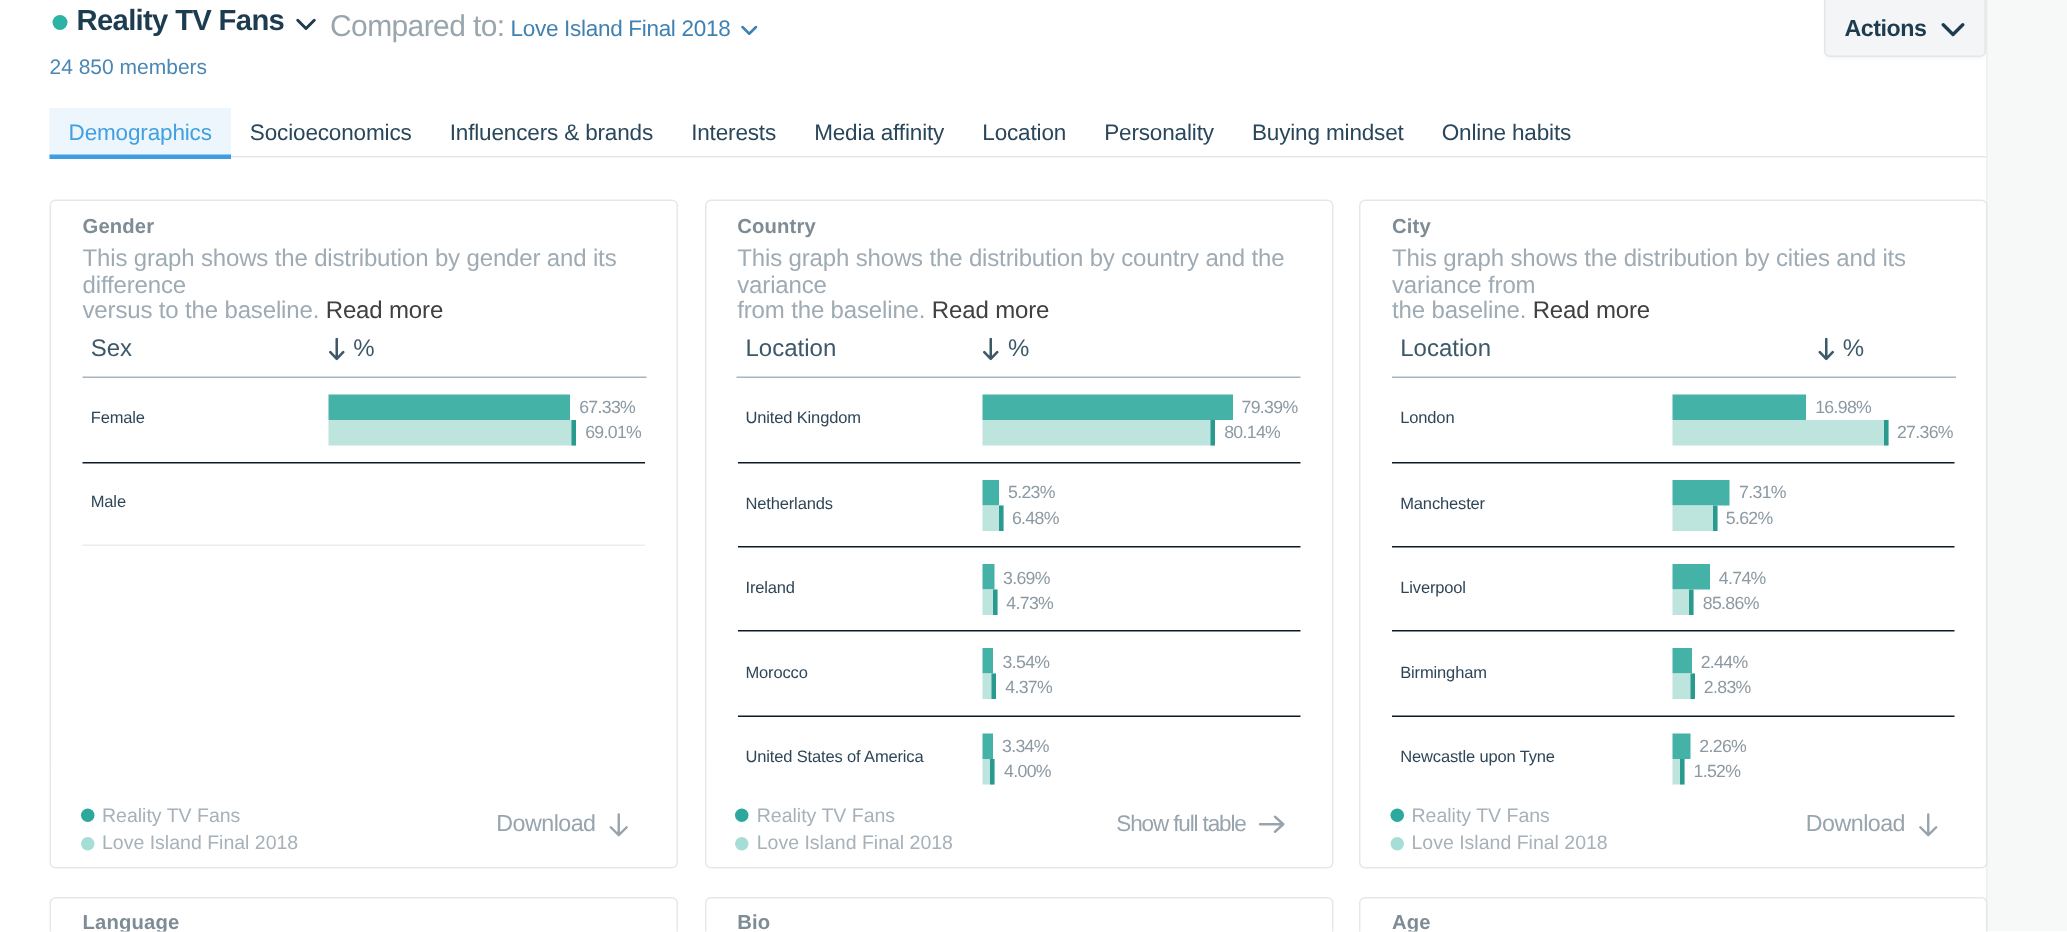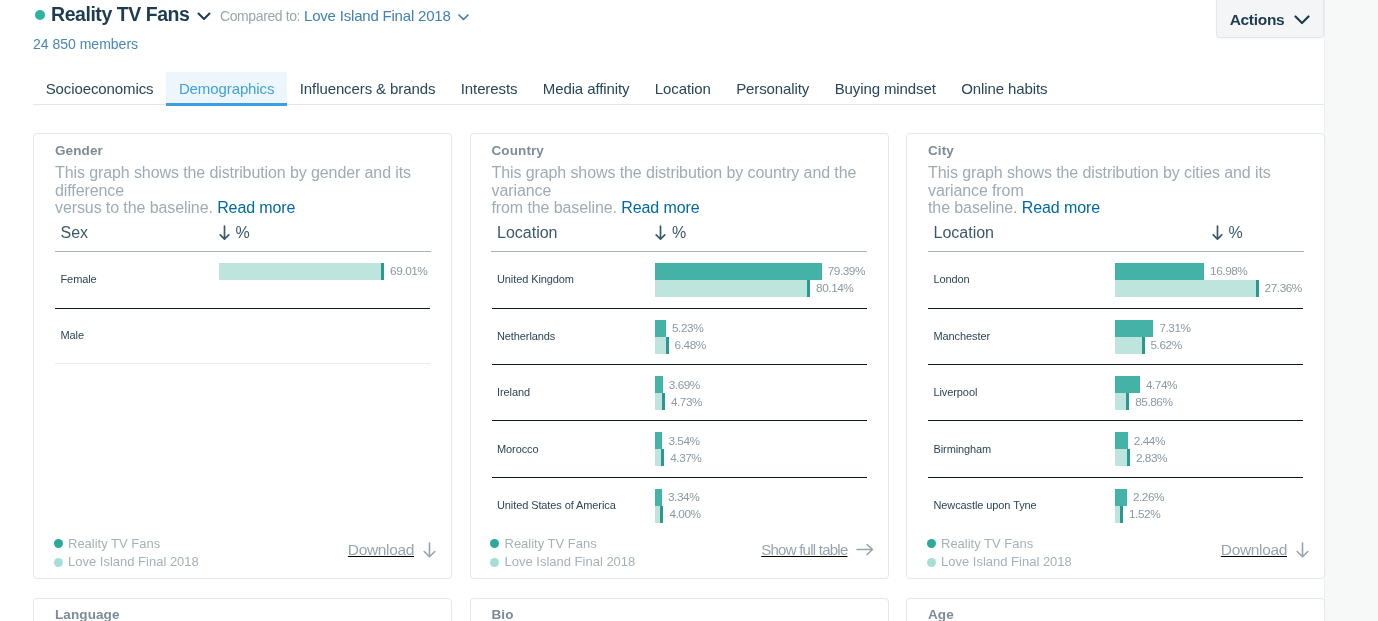--- a/index.html
+++ b/index.html
@@ -12,21 +12,21 @@
   .right-strip { position:absolute; left:1324px; top:0; width:54px; height:621px;
     background:#f7f9f9; border-left:1px solid #edf0f0; }
 
   
   .audience-dot { position:absolute; left:35px; top:10px; width:10px; height:10px;
     border-radius:50%; }
   .audience-block { position:absolute; left:51px; top:3px; display:flex; align-items:center; gap:8px; }
   .audience-name { font-size:19.5px; font-weight:600; color:#1e3c50; letter-spacing:-0.45px; }
   .name-chevron { margin-top:3px; }
   .compared-block { position:absolute; left:220px; top:7px; display:flex; align-items:baseline; }
-  .compared-label { font-size:14px; color:#9aa6ae; letter-spacing:-0.4px; }
+  .compared-label { font-size:20px; color:#9aa6ae; letter-spacing:-0.4px; }
   .compared-value { margin-left:4px; font-size:15px; color:#4181b2; letter-spacing:-0.2px; cursor:pointer; }
   .compared-chevron { display:inline-block; margin-left:7px; }
   .members { position:absolute; left:33px; top:36px; font-size:14px; color:#4a87b5; }
   .actions-button { position:absolute; left:1216px; top:-8px; width:108px; height:46px;
     background:#f3f5f6; border:1px solid #e3e6e8; border-radius:4px;
     box-shadow:0 1px 2px rgba(0,0,0,0.04);
     display:flex; align-items:center; justify-content:center; gap:10px;
     padding-top:10px; cursor:pointer; }
   .actions-label { font-size:15.5px; font-weight:600; color:#1e3c50; letter-spacing:-0.3px; }
 
@@ -43,21 +43,21 @@
   
   .cards-row { position:absolute; left:33px; top:133px; display:flex; gap:17.5px; }
   .cards-row.second { top:597.7px; }
   .card { position:relative; width:419px; height:446px; background:#fff;
     border:1px solid #e4e8ea; border-radius:4px; }
   .card.stub { height:60px; border-radius:4px; }
   .card-title { position:absolute; left:21px; top:8.5px; font-size:13.5px; font-weight:700;
     color:#7e8c96; letter-spacing:0.1px; }
   .card-desc { position:absolute; left:21px; top:30px; width:378px; font-size:16px;
     line-height:17.6px; color:#9fabb4; letter-spacing:-0.1px; }
-  .read-more { color:#0369a1; cursor:pointer; }
+  .read-more { color:#404040; cursor:pointer; }
   .table-header { position:absolute; left:0; top:90px; width:100%; height:20px; }
   .col1-header { position:absolute; left:26.5px; top:0; font-size:16px; color:#3d5968; }
   .col2-header { position:absolute; left:184.5px; top:0; font-size:16px; color:#3d5968;
     display:flex; align-items:center; gap:6px; }
   .card.wide-labels .col2-header { left:304.5px; }
   .header-line { position:absolute; left:20.5px; right:20.5px; top:116.5px; height:1px;
     background:#aab4bc; }
   .rows { position:absolute; left:21px; right:21px; top:117.5px; }
   .row { position:relative; height:56.3px; }
   .row + .row { border-top:1px solid #0f172a; }
@@ -72,22 +72,22 @@
   .bar { height:17px; flex:0 0 auto; }
   .bar.baseline-bar { border-right:3px solid; }
   .bar-value { margin-left:6px; font-size:11.8px; color:#8c99a2; white-space:nowrap;
     letter-spacing:-0.45px; }
 
   .legend { position:absolute; left:19.5px; top:400px; }
   .legend-item { display:flex; align-items:center; height:18.6px; }
   .legend-dot { width:9px; height:9px; border-radius:50%; margin-right:5.5px; flex:0 0 auto; position:relative; top:0.5px; }
   .legend-label { font-size:13px; color:#a6b1b9; white-space:nowrap; }
 
-  .card-footer { position:absolute; right:14px; top:407px; display:flex;
-    align-items:center; gap:8px; cursor:pointer;text-decoration:underline; }
+  .card-footer { position:absolute; right:31px; top:407px; display:flex;
+    align-items:center; gap:8px; cursor:pointer; }
   .card-footer-label { font-size:15.5px; color:#98a4ad; letter-spacing:-0.35px; }
   .card-footer-label.long { font-size:15px; letter-spacing:-0.75px;margin-left:20px; }
 
   svg { display:block; }
 </style>
 </head>
 <body>
 
 <div class="right-strip"></div>
 
@@ -111,22 +111,22 @@
   <span class="actions-label">Actions</span>
   <span>
       <svg width="16" height="10" viewBox="0 0 16 10">
         <path d="M1.5 1.5 L8 8 L14.5 1.5" fill="none" stroke="#1e3c50" stroke-width="2.2" stroke-linecap="round" stroke-linejoin="round"></path>
       </svg>
     </span>
 </div>
 
 <div class="tabbar-line"></div>
 <div class="tabbar">
+    <div class="tab active">Demographics</div>
     <div class="tab">Socioeconomics</div>
-    <div class="tab active">Demographics</div>
     <div class="tab">Influencers &amp; brands</div>
     <div class="tab">Interests</div>
     <div class="tab">Media affinity</div>
     <div class="tab">Location</div>
     <div class="tab">Personality</div>
     <div class="tab">Buying mindset</div>
     <div class="tab">Online habits</div>
   </div>
 
 <div class="cards-row">
@@ -143,20 +143,24 @@
           </span>
           <span>%</span>
         </span>
       </div>
       <div class="header-line"></div>
       <div class="rows">
         <div class="row">
           <div class="row-label">Female</div>
           <div class="bar-block">
             <div class="bar-line">
+              <div class="bar primary-bar" style="width:161.6px;background:#45b2a7"></div>
+              <span class="bar-value">67.33%</span>
+            </div>
+            <div class="bar-line">
               <div class="bar baseline-bar" style="width:165.6px;background:#bee4de;border-right-color:#2a9a8e"></div>
               <span class="bar-value">69.01%</span>
             </div>
           </div>
         </div>
         <div class="row">
           <div class="row-label">Male</div>
         </div>
       </div>
       <div class="legend">

